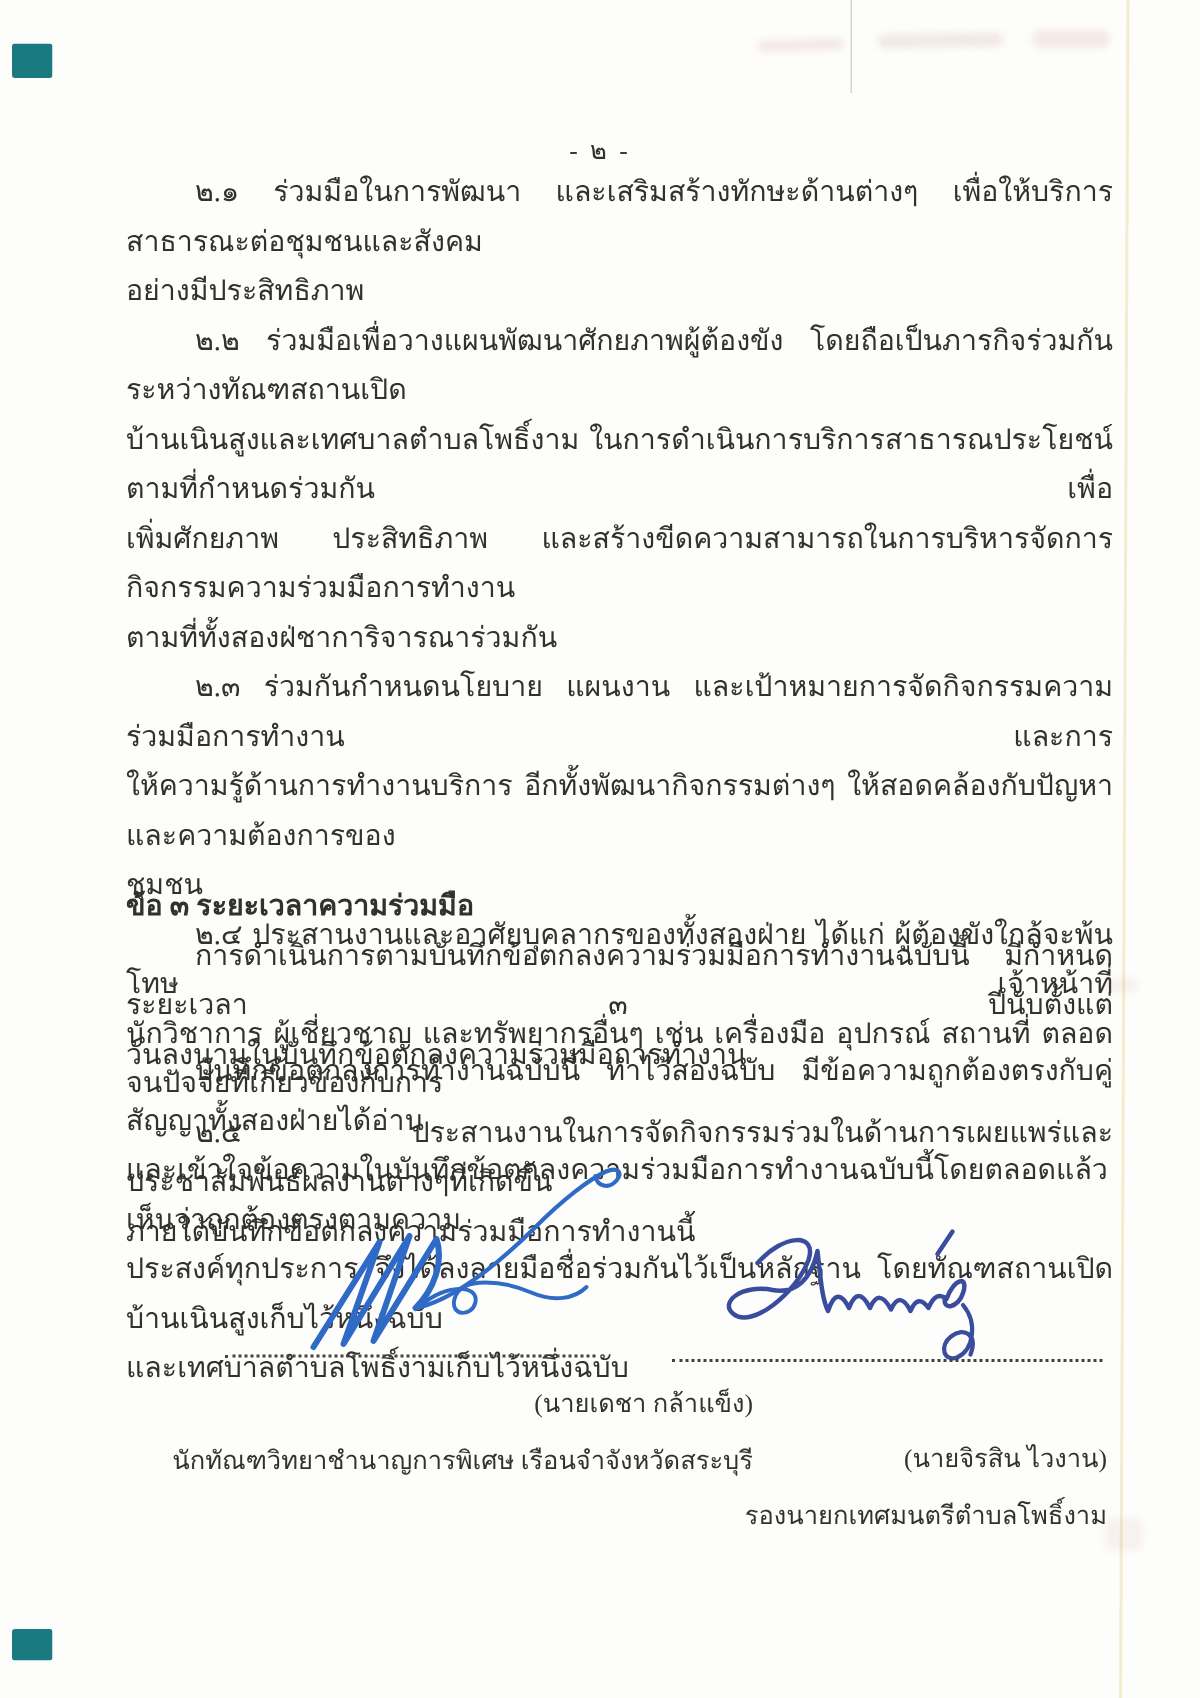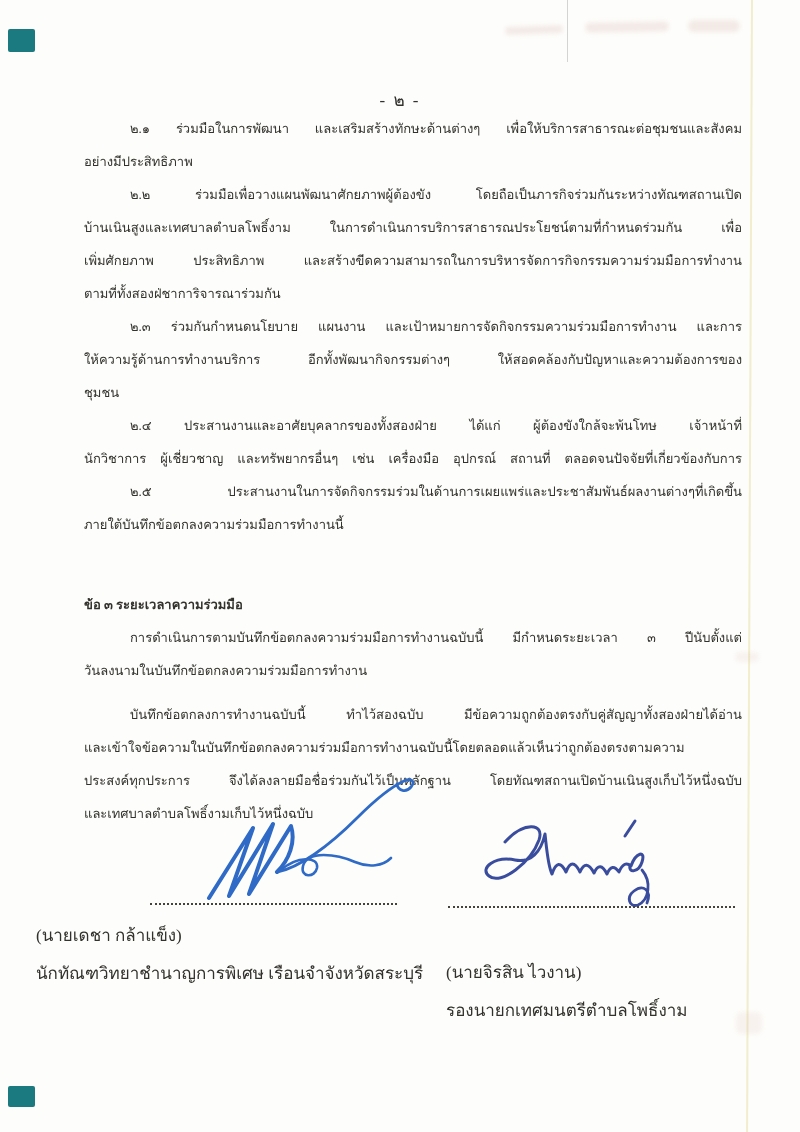--- a/index.html
+++ b/index.html
@@ -13,41 +13,41 @@
     color:#32312d;
   }
   
   #pagenum{
     position:absolute;top:86px;left:0;width:800px;
     text-align:center;font-size:17px;letter-spacing:2px;
   }
   
   .textblock{
     position:absolute;left:84px;width:658px;
-    font-size:13px;line-height:33px;
+    font-size:19px;line-height:33px;
   }
   .line{white-space:normal;}
   .fill{text-align:justify;text-align-last:justify;}
   .ind{text-indent:46px;}
   .heading{font-weight:bold;}
   #clauses{top:112px;}
   #section3{top:588px;}
   #section4{top:698px;}
   
   .sig-svg{position:absolute;}
   #sig-left{left:195px;top:772px;width:255px;height:135px;}
   #sig-right{left:475px;top:810px;width:225px;height:118px;}
   .dotline{
     position:absolute;height:0;
     border-bottom:2.5px dotted #45423d;
   }
   #dotline-left{left:150px;top:903px;width:247px;}
   #dotline-right{left:448px;top:906px;width:287px;}
   .sig-labels{
-    position:absolute;text-align:left;
+    position:absolute;text-align:right;
     font-size:17px;line-height:38px;
   }
   #labels-left{left:36px;top:917px;width:466px;}
   #labels-right{left:446px;top:954px;width:292px;}
   
   .corner-mark{position:absolute;left:8px;}
   #corner-top{top:29px;}
   #corner-bottom{top:1086px;}
   #fold-line{
     position:absolute;left:751px;top:0;width:2px;height:1132px;

